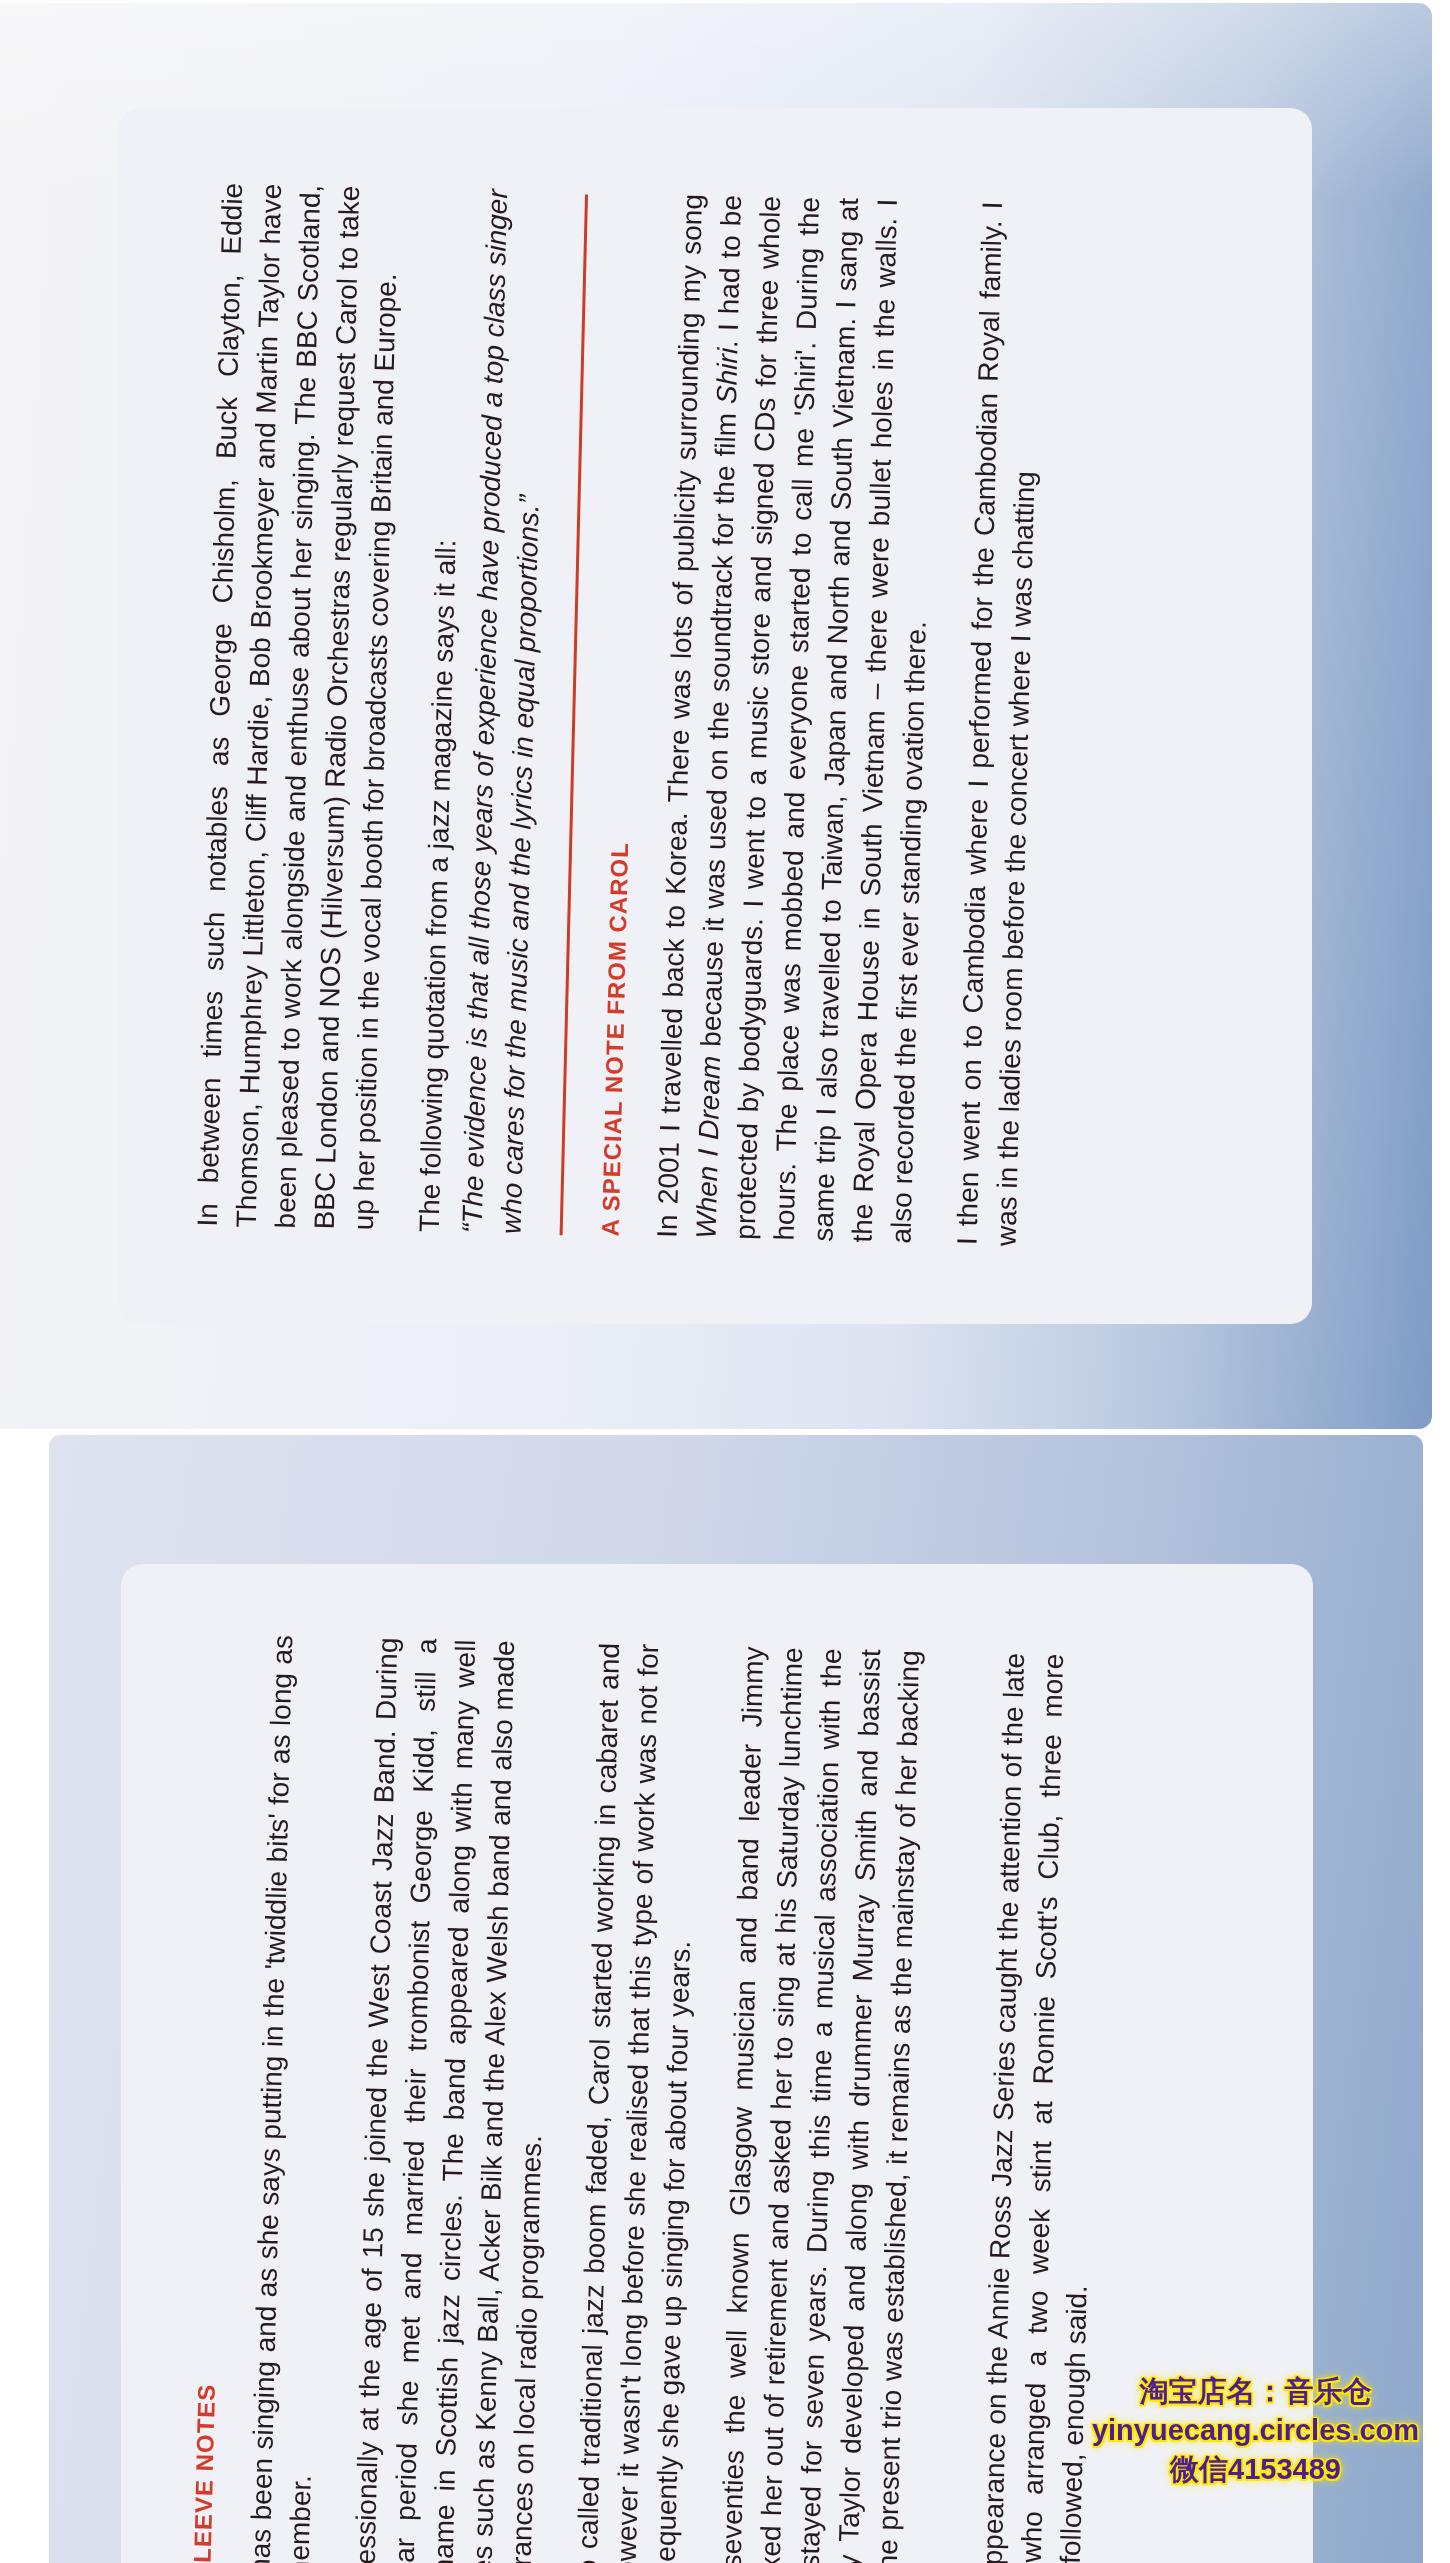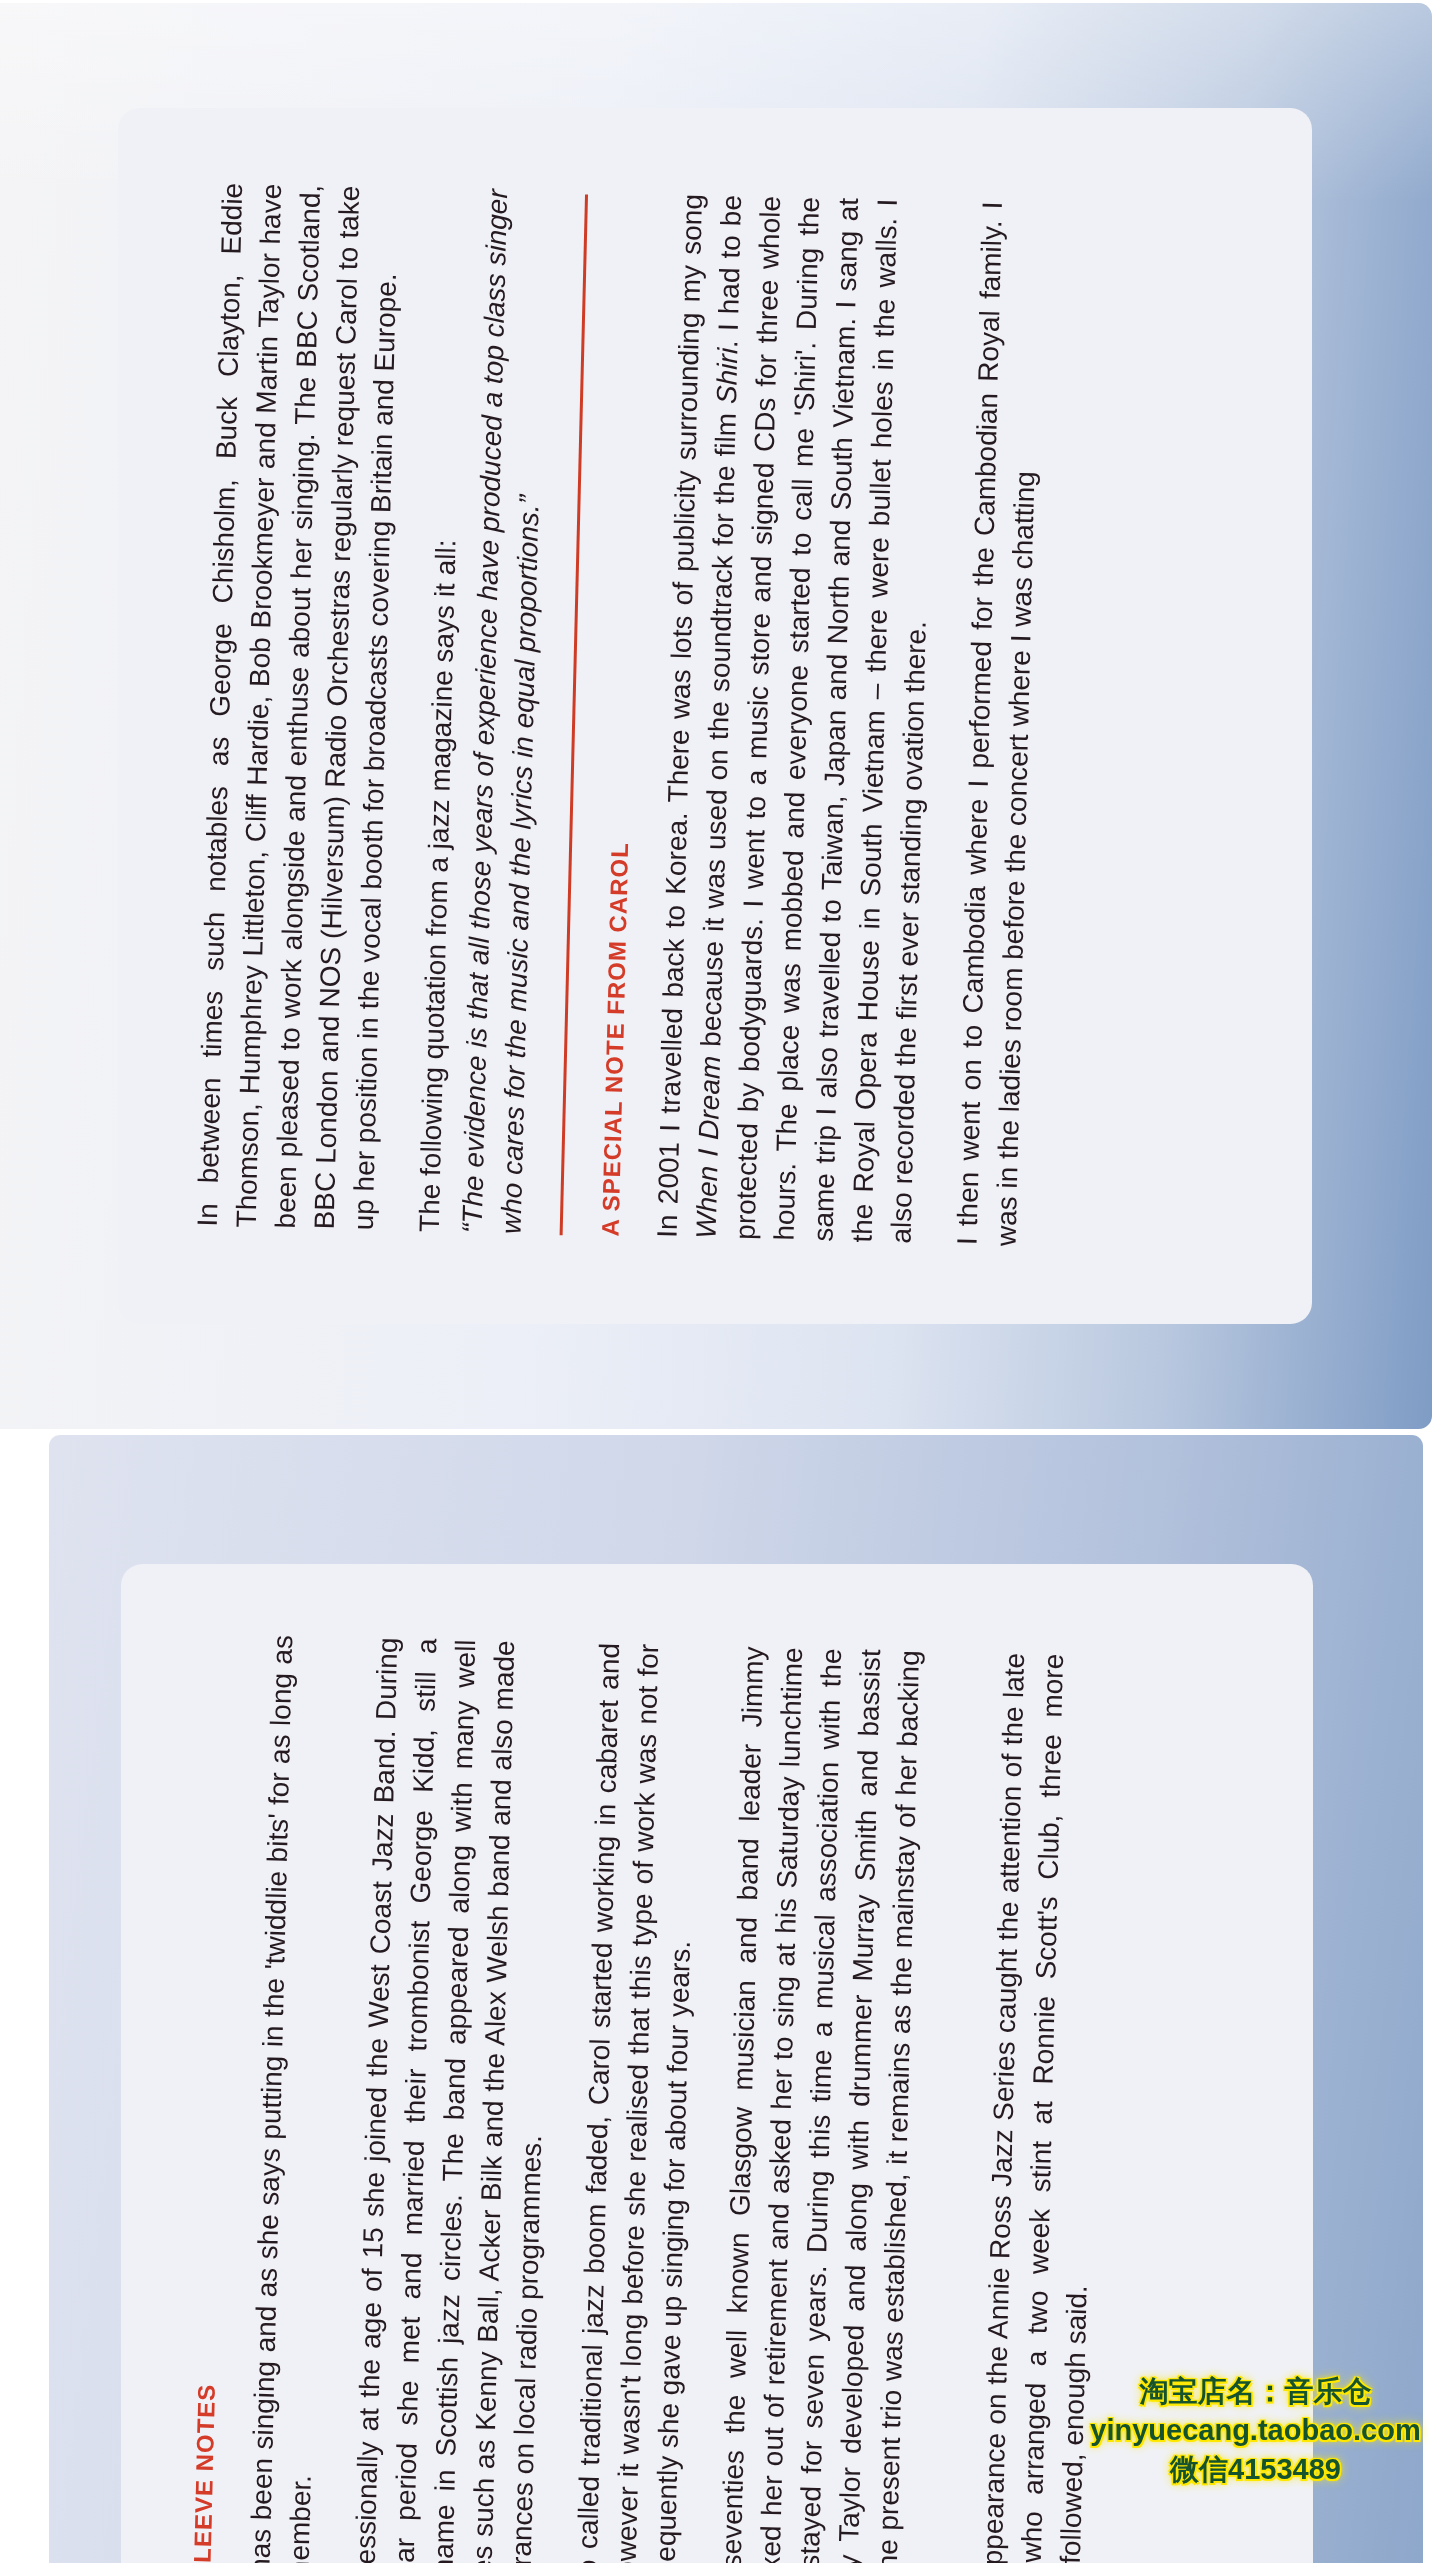--- a/index.html
+++ b/index.html
@@ -36,21 +36,21 @@
   .bodytext p{margin:0 0 27px 0;}
   .bodytext p.tight{margin-bottom:4.1px;}
   .quote{font-style:italic;}
   .h-red{
     color:#d43b28;font-weight:bold;font-size:24px;letter-spacing:1px;
     margin:0 0 22.6px 0;line-height:31px;
   }
   .red-rule{height:2.6px;background:#cf3c26;margin:29px 3.1px 32px 0;}
   #watermark{
     position:absolute;left:1066px;top:2372px;width:379px;text-align:center;
-    font-weight:bold;color:#14532d;font-size:29px;line-height:39px;white-space:nowrap;
+    font-weight:bold;color:#4c1d95;font-size:29px;line-height:39px;white-space:nowrap;
     text-shadow:0 0 5.1px #ffe800,0 0 10.3px #ffe800,
       -1.5px -1.5px 0 #ffe800,1.5px -1.5px 0 #ffe800,-1.5px 1.5px 0 #ffe800,1.5px 1.5px 0 #ffe800;
   }
 </style>
 </head>
 <body>
 
 <div id="screen">
 
   <div class="page" id="page-top">
@@ -75,18 +75,18 @@
         <p>Singing professionally at the age of 15 she joined the West Coast Jazz Band. During that five year period she met and married their trombonist George Kidd, still a formidable name in Scottish jazz circles. The band appeared along with many well known names such as Kenny Ball, Acker Bilk and the Alex Welsh band and also made guest appearances on local radio programmes.</p>
         <p>When the so called traditional jazz boom faded, Carol started working in cabaret and the clubs, however it wasn't long before she realised that this type of work was not for her and subsequently she gave up singing for about four years.</p>
         <p>In the mid seventies the well known Glasgow musician and band leader Jimmy Feighan coaxed her out of retirement and asked her to sing at his Saturday lunchtime venue. She stayed for seven years. During this time a musical association with the pianist Sandy Taylor developed and along with drummer Murray Smith and bassist Alex Moore the present trio was established, it remains as the mainstay of her backing to this day.</p>
         <p>A television appearance on the Annie Ross Jazz Series caught the attention of the late Pat Smythe who arranged a two week stint at Ronnie Scott's Club, three more appearances followed, enough said.</p>
       </div>
     </div>
   </div>
 
   <div id="watermark">
     <div>淘宝店名：音乐仓</div>
-    <div>yinyuecang.taobao.com</div>
+    <div>yinyuecang.circles.com</div>
     <div>微信4153489</div>
   </div>
 
 </div>
 
 
 </body></html>

